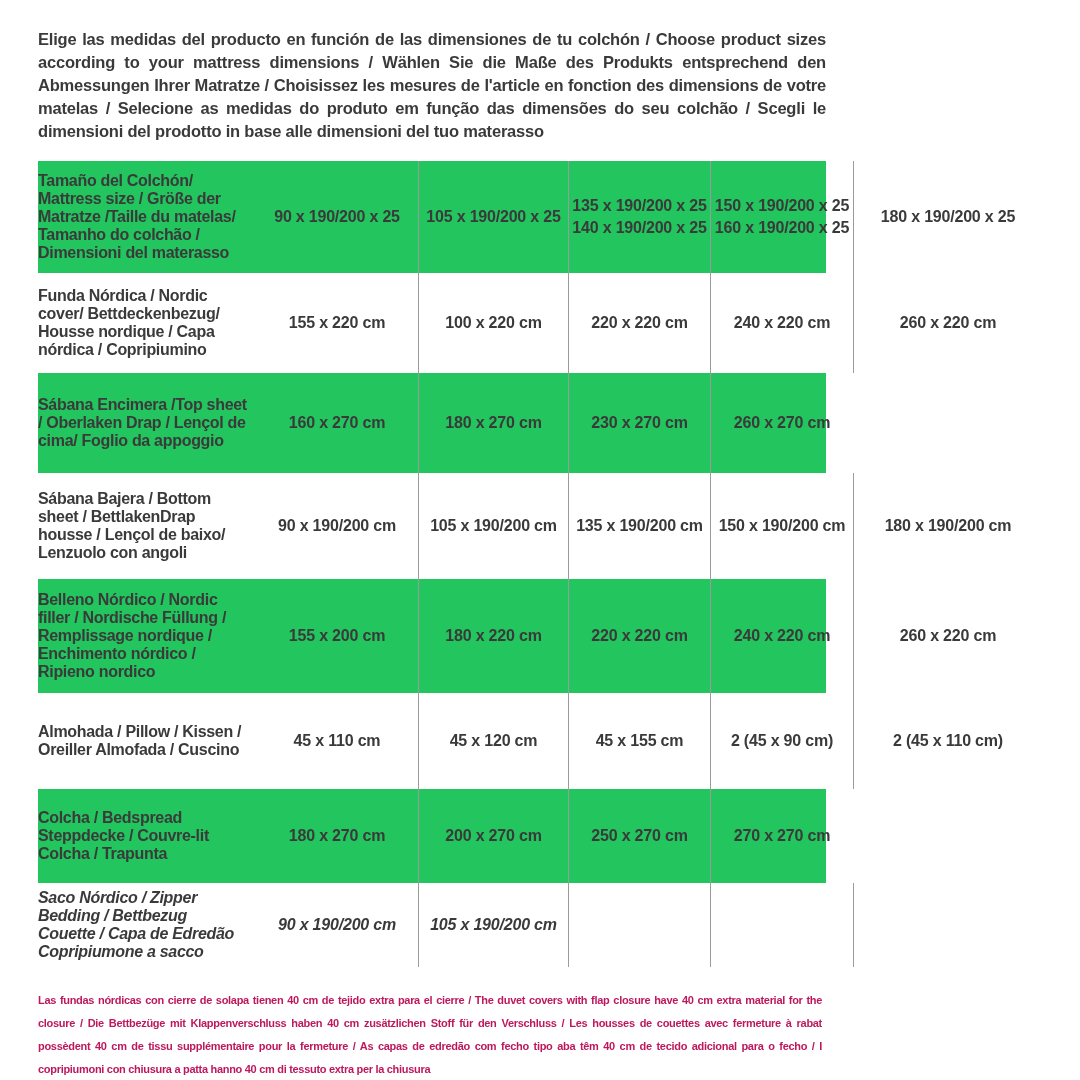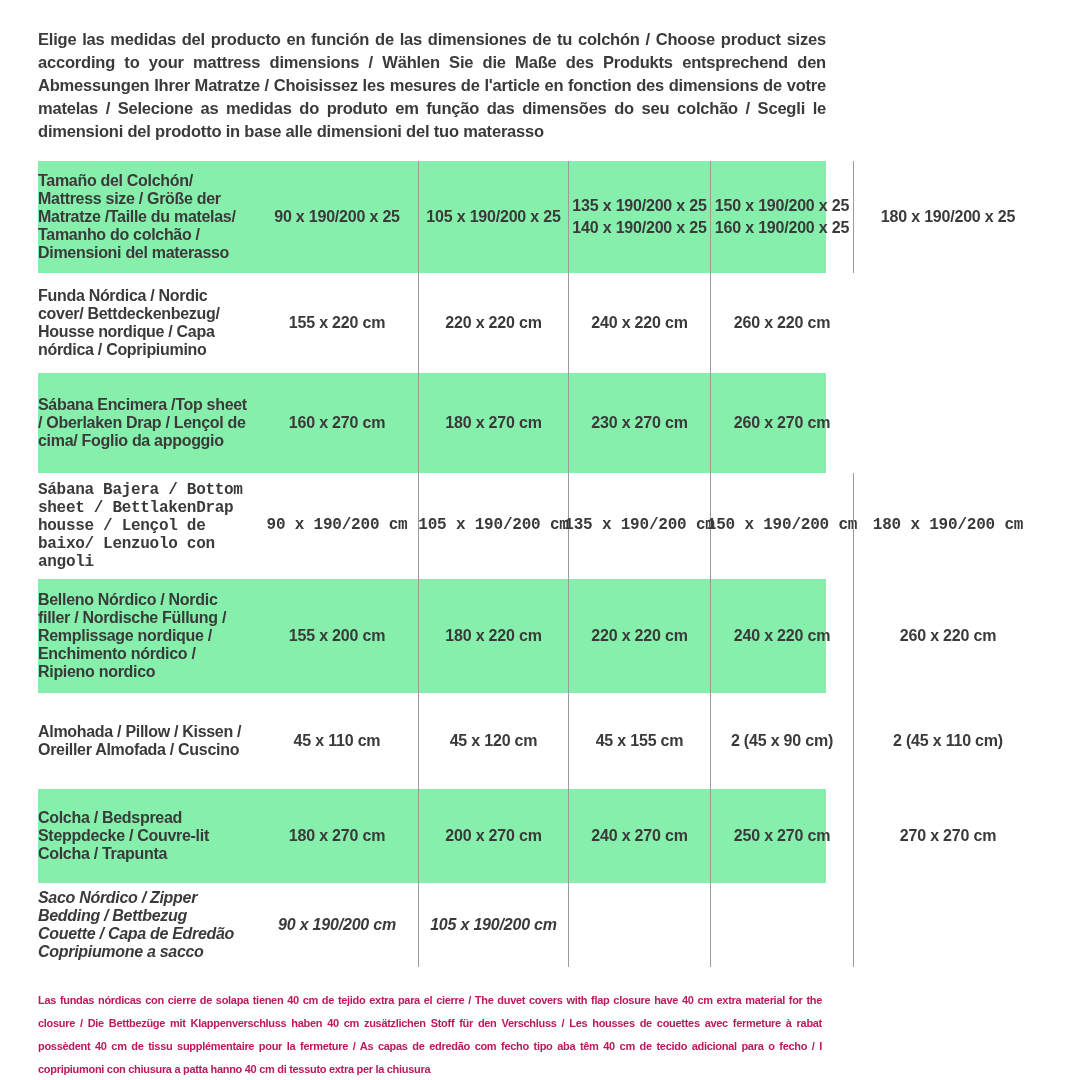--- a/index.html
+++ b/index.html
@@ -32,27 +32,27 @@
   }
   .size-table {
     margin-top: 18px;
   }
   .row {
     display: grid;
     grid-template-columns: 218px 162px 150px 142px 143px 189px;
     align-items: stretch;
   }
   .row.alt {
-    background: #86efac;
+    background: #22c55e;
   }
   
   .row:nth-child(1) { height: 112px; }
   .row:nth-child(2) { height: 100px; }
   .row:nth-child(3) { height: 100px; }
-  .row:nth-child(4) { height: 106px; font-family: Liberation Mono, monospace; }
+  .row:nth-child(4) { height: 106px; }
   .row:nth-child(5) { height: 114px; }
   .row:nth-child(6) { height: 96px; }
   .row:nth-child(7) { height: 94px; }
   .row:nth-child(8) { height: 84px; font-style: italic; }
   .cell {
     display: flex;
     align-items: center;
     justify-content: center;
     text-align: center;
     font-weight: bold;
@@ -100,20 +100,21 @@
       <div class="cell">135 x 190/200 x 25
 140 x 190/200 x 25</div>
       <div class="cell">150 x 190/200 x 25
 160 x 190/200 x 25</div>
       <div class="cell">180 x 190/200 x 25</div>
     </div>
 
     <div class="row">
       <div class="cell label">Funda Nórdica /  Nordic cover/ Bettdeckenbezug/ Housse nordique  / Capa nórdica / Copripiumino</div>
       <div class="cell">155 x 220 cm</div>
+      <div class="cell">100 x 220 cm</div>
       <div class="cell">220 x 220 cm</div>
       <div class="cell">240 x 220 cm</div>
       <div class="cell">260 x 220 cm</div>
     </div>
 
     <div class="row alt">
       <div class="cell label">Sábana Encimera /Top sheet / Oberlaken Drap / Lençol de cima/ Foglio da appoggio</div>
       <div class="cell">160 x 270 cm</div>
       <div class="cell">180 x 270 cm</div>
       <div class="cell">230 x 270 cm</div>
@@ -144,21 +145,20 @@
       <div class="cell">45 x 120 cm</div>
       <div class="cell">45 x 155 cm</div>
       <div class="cell">2 (45 x 90 cm)</div>
       <div class="cell">2 (45 x 110 cm)</div>
     </div>
 
     <div class="row alt">
       <div class="cell label">Colcha / Bedspread Steppdecke / Couvre-lit Colcha / Trapunta</div>
       <div class="cell">180 x 270 cm</div>
       <div class="cell">200 x 270 cm</div>
-      <div class="cell">240 x 270 cm</div>
       <div class="cell">250 x 270 cm</div>
       <div class="cell">270 x 270 cm</div>
     </div>
 
     <div class="row">
       <div class="cell label">Saco Nórdico / Zipper Bedding / Bettbezug Couette  / Capa de Edredão Copripiumone a sacco</div>
       <div class="cell">90 x 190/200 cm</div>
       <div class="cell">105 x 190/200 cm</div>
       <div class="cell"></div>
       <div class="cell"></div>

